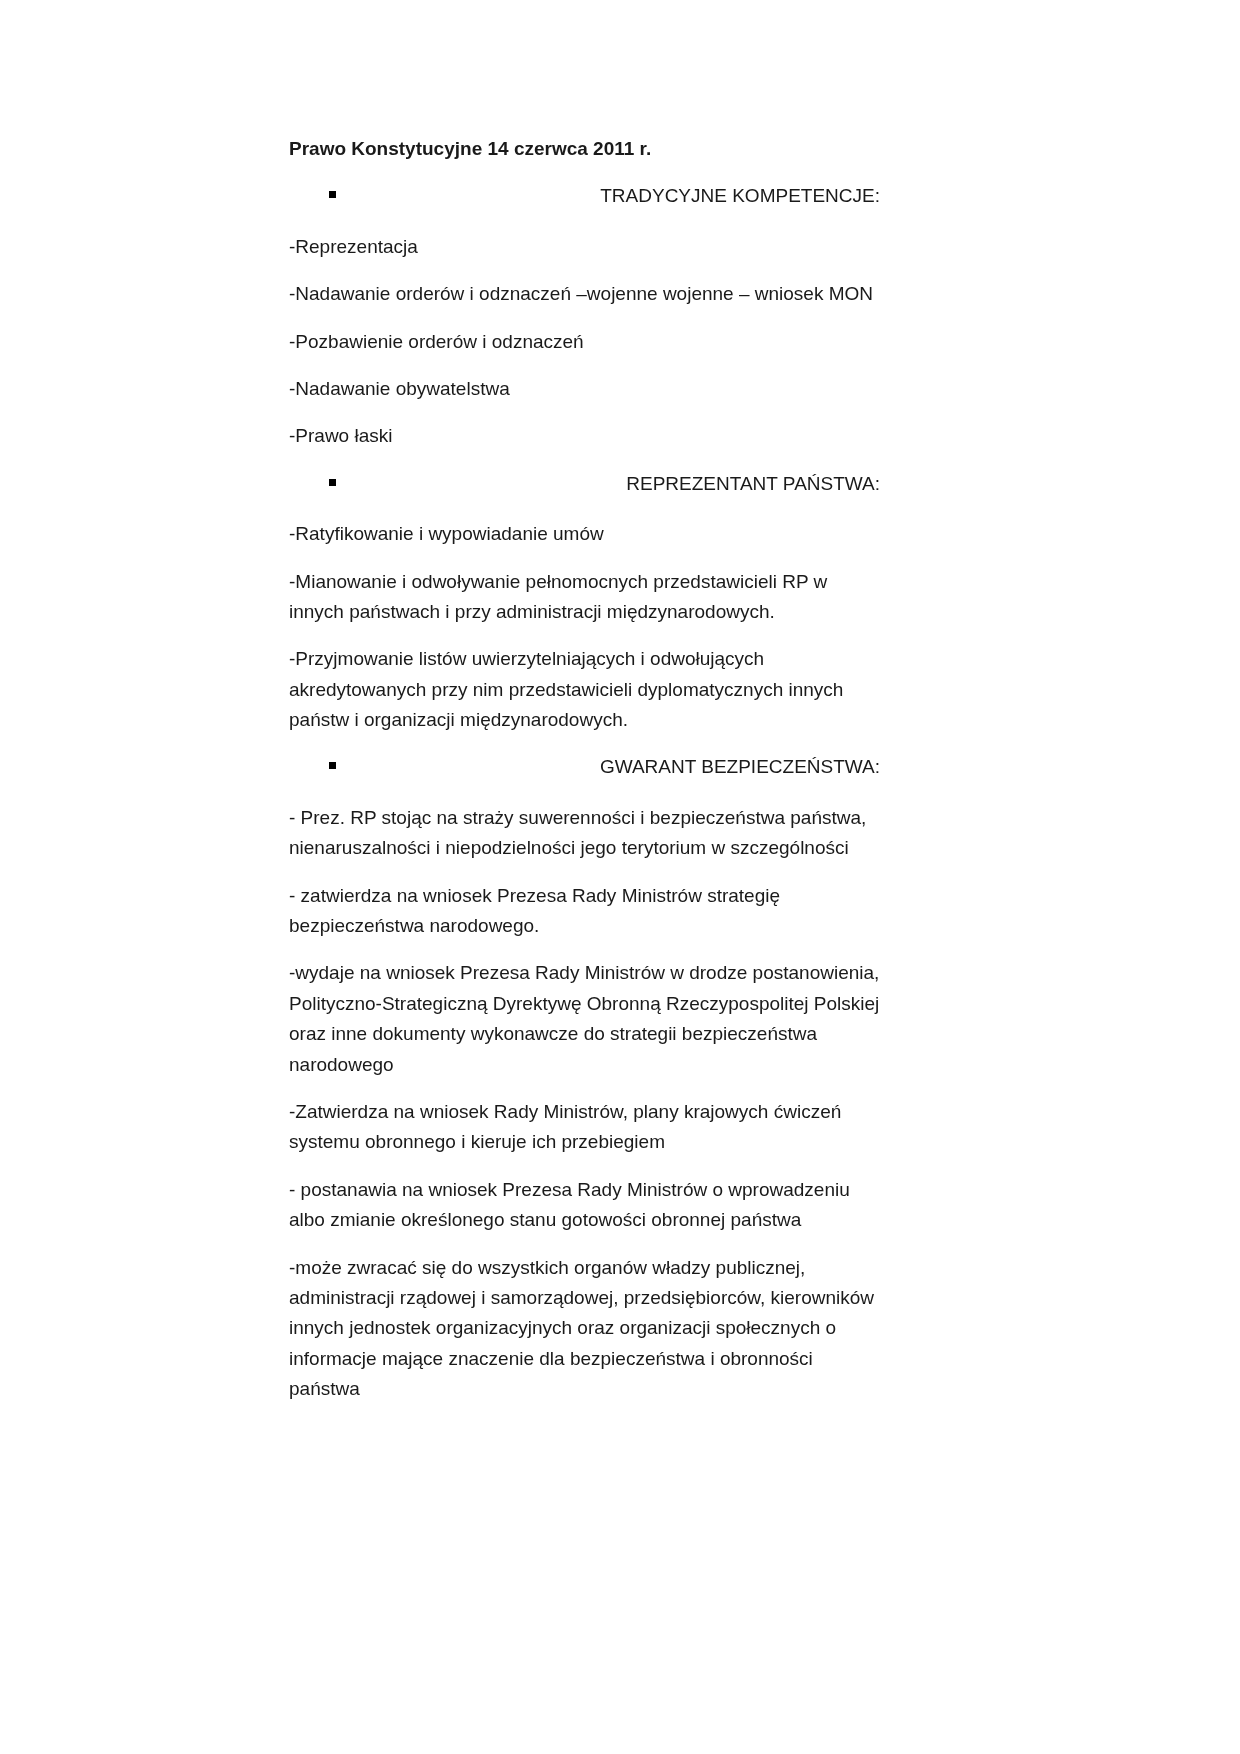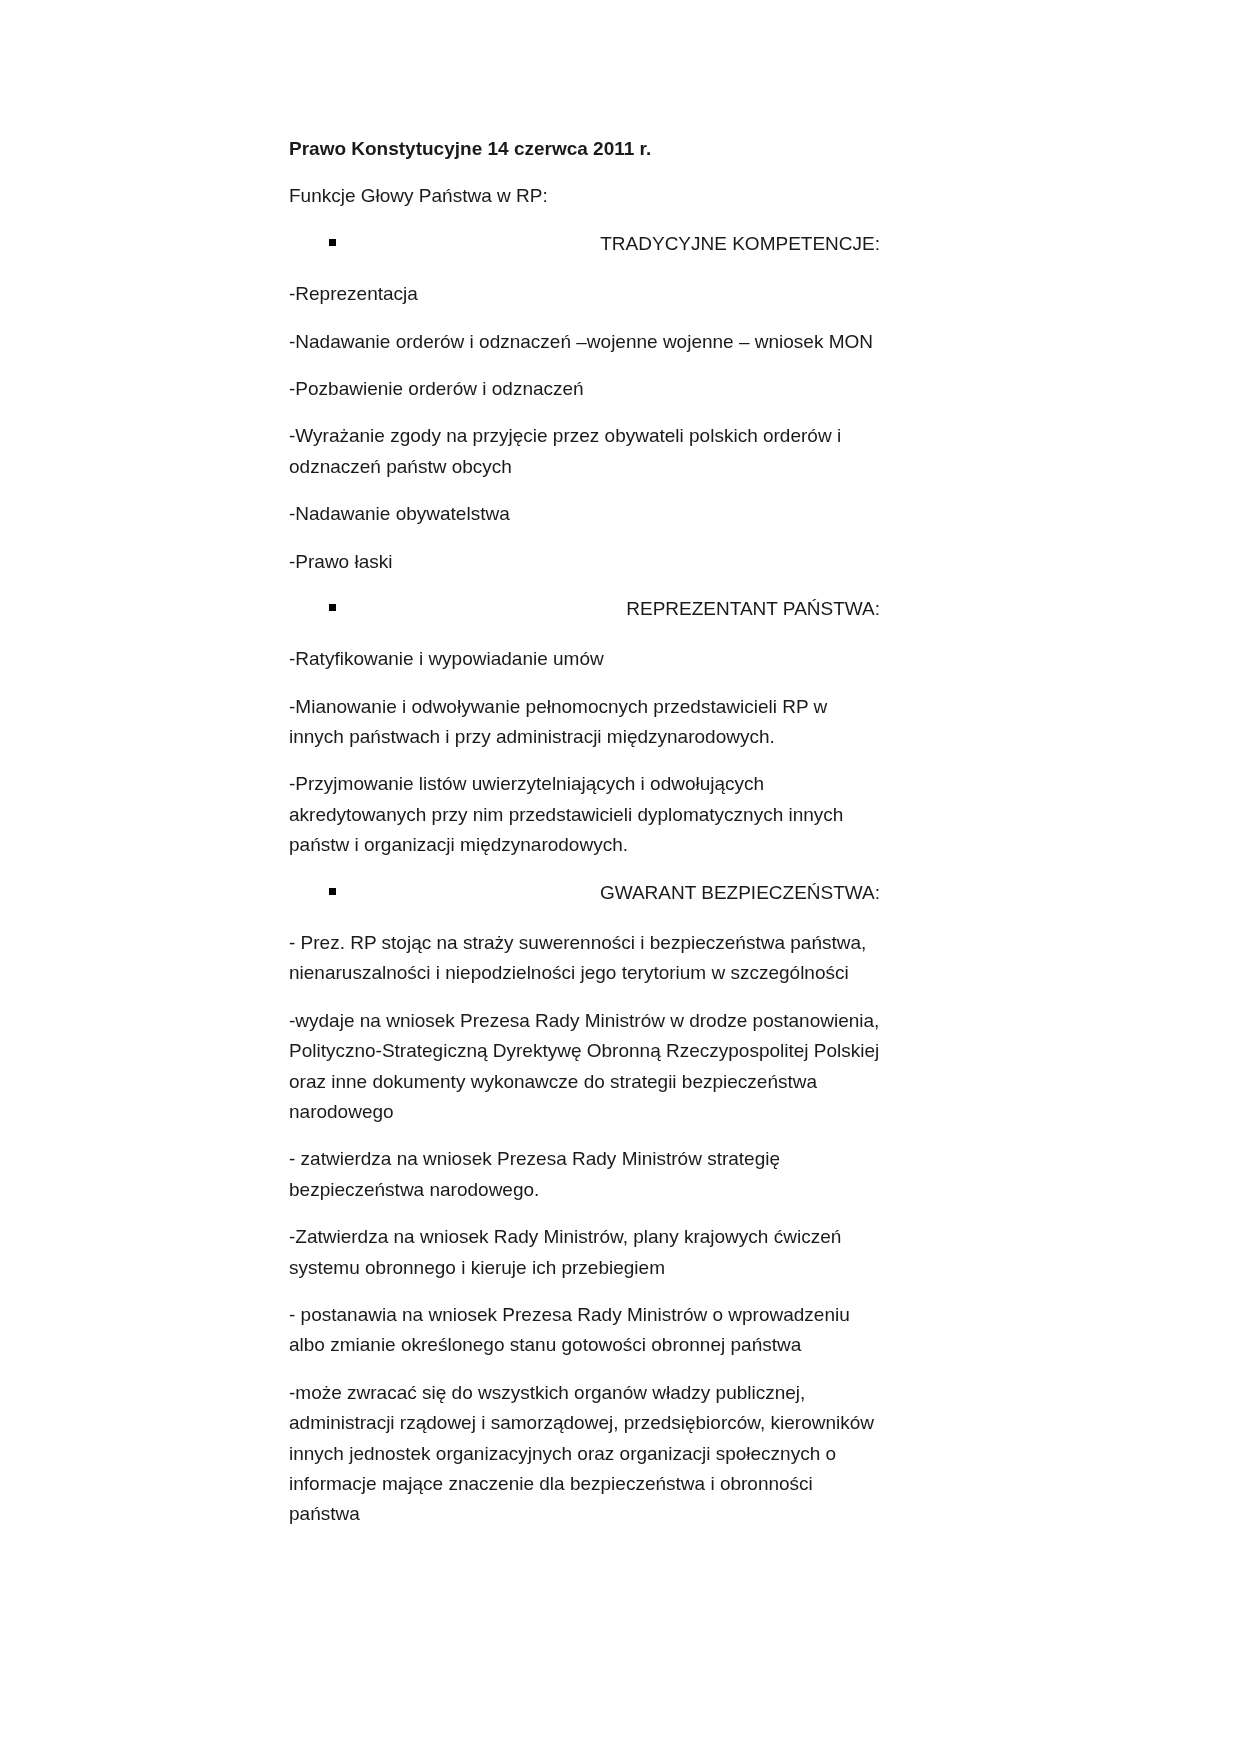--- a/index.html
+++ b/index.html
@@ -49,45 +49,43 @@
     flex: 1 1 auto;
   }
 </style>
 </head>
 <body>
 
 <div class="page">
 
   <p class="doc-title">Prawo Konstytucyjne 14 czerwca 2011 r.</p>
 
-  <p class="para">Funkcje Głowy Państwa w RP:</p>
 
   <div class="bullet-item">
     <span class="bullet-square"></span>
     <span class="bullet-text">TRADYCYJNE KOMPETENCJE:</span>
   </div>
   <p class="para">-Reprezentacja</p>
   <p class="para">-Nadawanie orderów i odznaczeń –wojenne wojenne – wniosek MON</p>
   <p class="para">-Pozbawienie orderów i odznaczeń</p>
-  <p class="para">-Wyrażanie zgody na przyjęcie przez obywateli polskich orderów i odznaczeń państw obcych</p>
   <p class="para">-Nadawanie obywatelstwa</p>
   <p class="para">-Prawo łaski</p>
 
   <div class="bullet-item">
     <span class="bullet-square"></span>
     <span class="bullet-text">REPREZENTANT PAŃSTWA:</span>
   </div>
   <p class="para">-Ratyfikowanie i wypowiadanie umów</p>
   <p class="para">-Mianowanie i odwoływanie pełnomocnych przedstawicieli RP w innych państwach i przy administracji międzynarodowych.</p>
   <p class="para">-Przyjmowanie listów uwierzytelniających i odwołujących akredytowanych przy nim przedstawicieli dyplomatycznych innych państw i organizacji międzynarodowych.</p>
 
   <div class="bullet-item">
     <span class="bullet-square"></span>
     <span class="bullet-text">GWARANT BEZPIECZEŃSTWA:</span>
   </div>
   <p class="para">- Prez. RP stojąc na straży suwerenności i bezpieczeństwa państwa, nienaruszalności i niepodzielności jego terytorium w szczególności</p>
+  <p class="para">- zatwierdza na wniosek Prezesa Rady Ministrów strategię bezpieczeństwa narodowego.</p>
   <p class="para">-wydaje na wniosek Prezesa Rady Ministrów w drodze postanowienia, Polityczno-Strategiczną Dyrektywę Obronną Rzeczypospolitej Polskiej oraz inne dokumenty wykonawcze do strategii bezpieczeństwa narodowego</p>
-  <p class="para">- zatwierdza na wniosek Prezesa Rady Ministrów strategię bezpieczeństwa narodowego.</p>
   <p class="para">-Zatwierdza na wniosek Rady Ministrów, plany krajowych ćwiczeń systemu obronnego i kieruje ich przebiegiem</p>
   <p class="para">- postanawia na wniosek Prezesa Rady Ministrów o wprowadzeniu albo zmianie określonego stanu gotowości obronnej państwa</p>
   <p class="para">-może zwracać się do wszystkich organów władzy publicznej, administracji rządowej i samorządowej, przedsiębiorców, kierowników innych jednostek organizacyjnych  oraz organizacji społecznych o informacje mające znaczenie dla bezpieczeństwa i obronności państwa</p>
 
 </div>
 
 </body></html>

